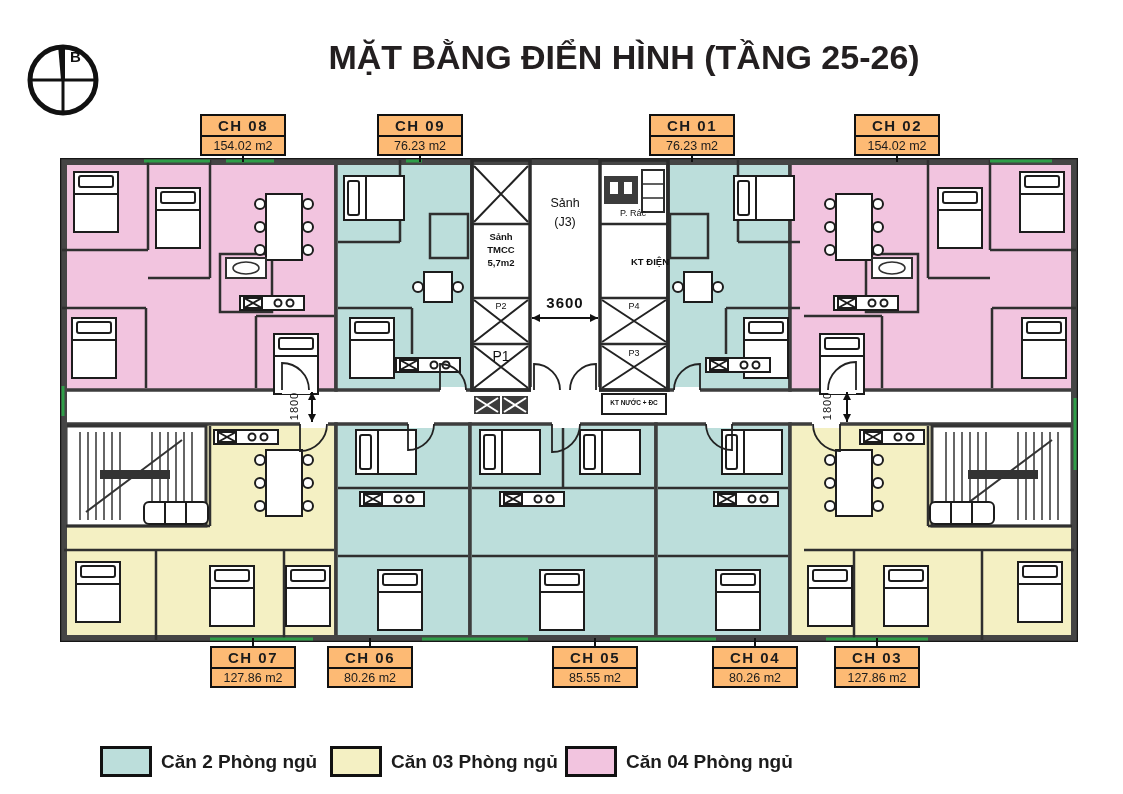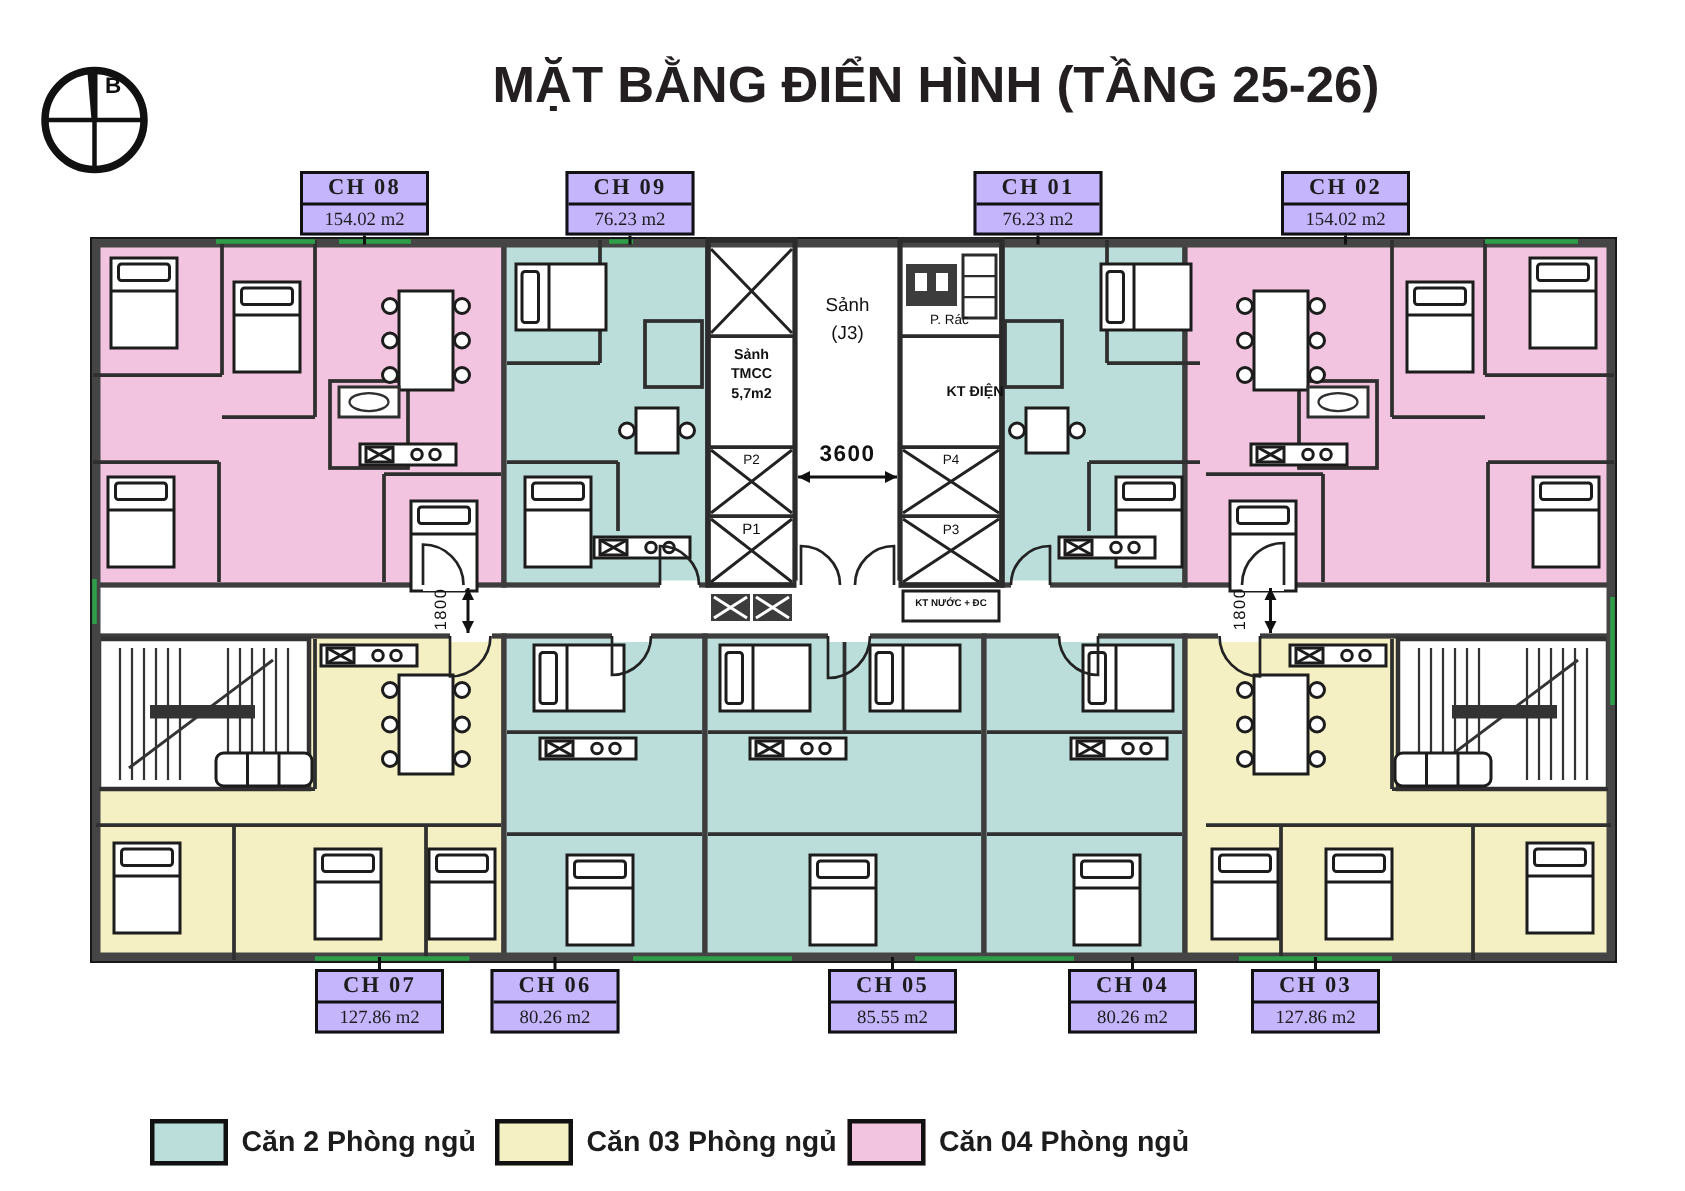--- a/index.html
+++ b/index.html
@@ -5,33 +5,33 @@
   html,body{margin:0;padding:0;background:#fff;}
   .canvas{position:relative;width:1123px;height:794px;background:#fff;overflow:hidden;
           font-family:"Liberation Sans",sans-serif;color:#1c1c1c;}
   .title{position:absolute;left:0;top:22px;width:100%;padding-left:93px;box-sizing:border-box;
          text-align:center;font-size:34px;font-weight:bold;letter-spacing:0px;color:#231f20;margin:16px;}
   .compass{position:absolute;left:22px;top:32px;}
   .plan{position:absolute;left:60px;top:158px;width:1018px;height:560px;}
   .plan svg{position:absolute;left:0;top:0;}
   
   .apt-label{position:absolute;width:86px;text-align:center;z-index:5;}
-  .apt-box{border:2.5px solid #111;background:#c4b5fd;font-family:Liberation Serif, serif;}
+  .apt-box{border:2.5px solid #111;background:#fdba74;}
   .apt-id{font-weight:bold;font-size:15px;letter-spacing:1.5px;border-bottom:2px solid #111;padding:1px 2px;}
   .apt-area{font-size:12.5px;padding:1.5px 2px;}
   .leader{width:2.5px;height:6px;background:#111;margin:0 auto;}
   .leader.up{height:8px;}
   
   .core-label{position:absolute;text-align:center;color:#111;z-index:4;line-height:1.25;}
   .lbl-lobby{left:468px;top:36px;width:74px;font-size:12.5px;line-height:19px;}
   .lbl-tmcc{left:412px;top:72px;width:58px;font-size:9.5px;font-weight:bold;line-height:13px;}
   .lbl-rac{left:540px;top:50px;width:66px;font-size:9px;}
   .lbl-dien{left:540px;top:98px;width:68px;font-size:9.5px;font-weight:bold;padding-left:16px;}
   .lbl-p2{left:412px;top:143px;width:58px;font-size:9px;}
-  .lbl-p1{left:412px;top:190px;width:58px;font-size:10px;}
+  .lbl-p1{left:412px;top:190px;width:58px;font-size:14px;}
   .lbl-p4{left:540px;top:143px;width:68px;font-size:9px;}
   .lbl-p3{left:540px;top:190px;width:68px;font-size:9px;}
   .lbl-nuoc{left:543px;top:241px;width:62px;font-size:6.5px;font-weight:bold;white-space:nowrap;}
   .lbl-3600{left:468px;top:136px;width:74px;font-size:15px;font-weight:bold;letter-spacing:1px;}
   .dim-v{position:absolute;width:34px;height:32px;display:flex;align-items:center;justify-content:center;
          font-size:11px;color:#111;z-index:4;}
   .dim-v span{transform:rotate(-90deg);display:block;letter-spacing:1px;}
   .dim-1800-left{left:217px;top:232px;}
   .dim-1800-right{left:750px;top:232px;}
   

